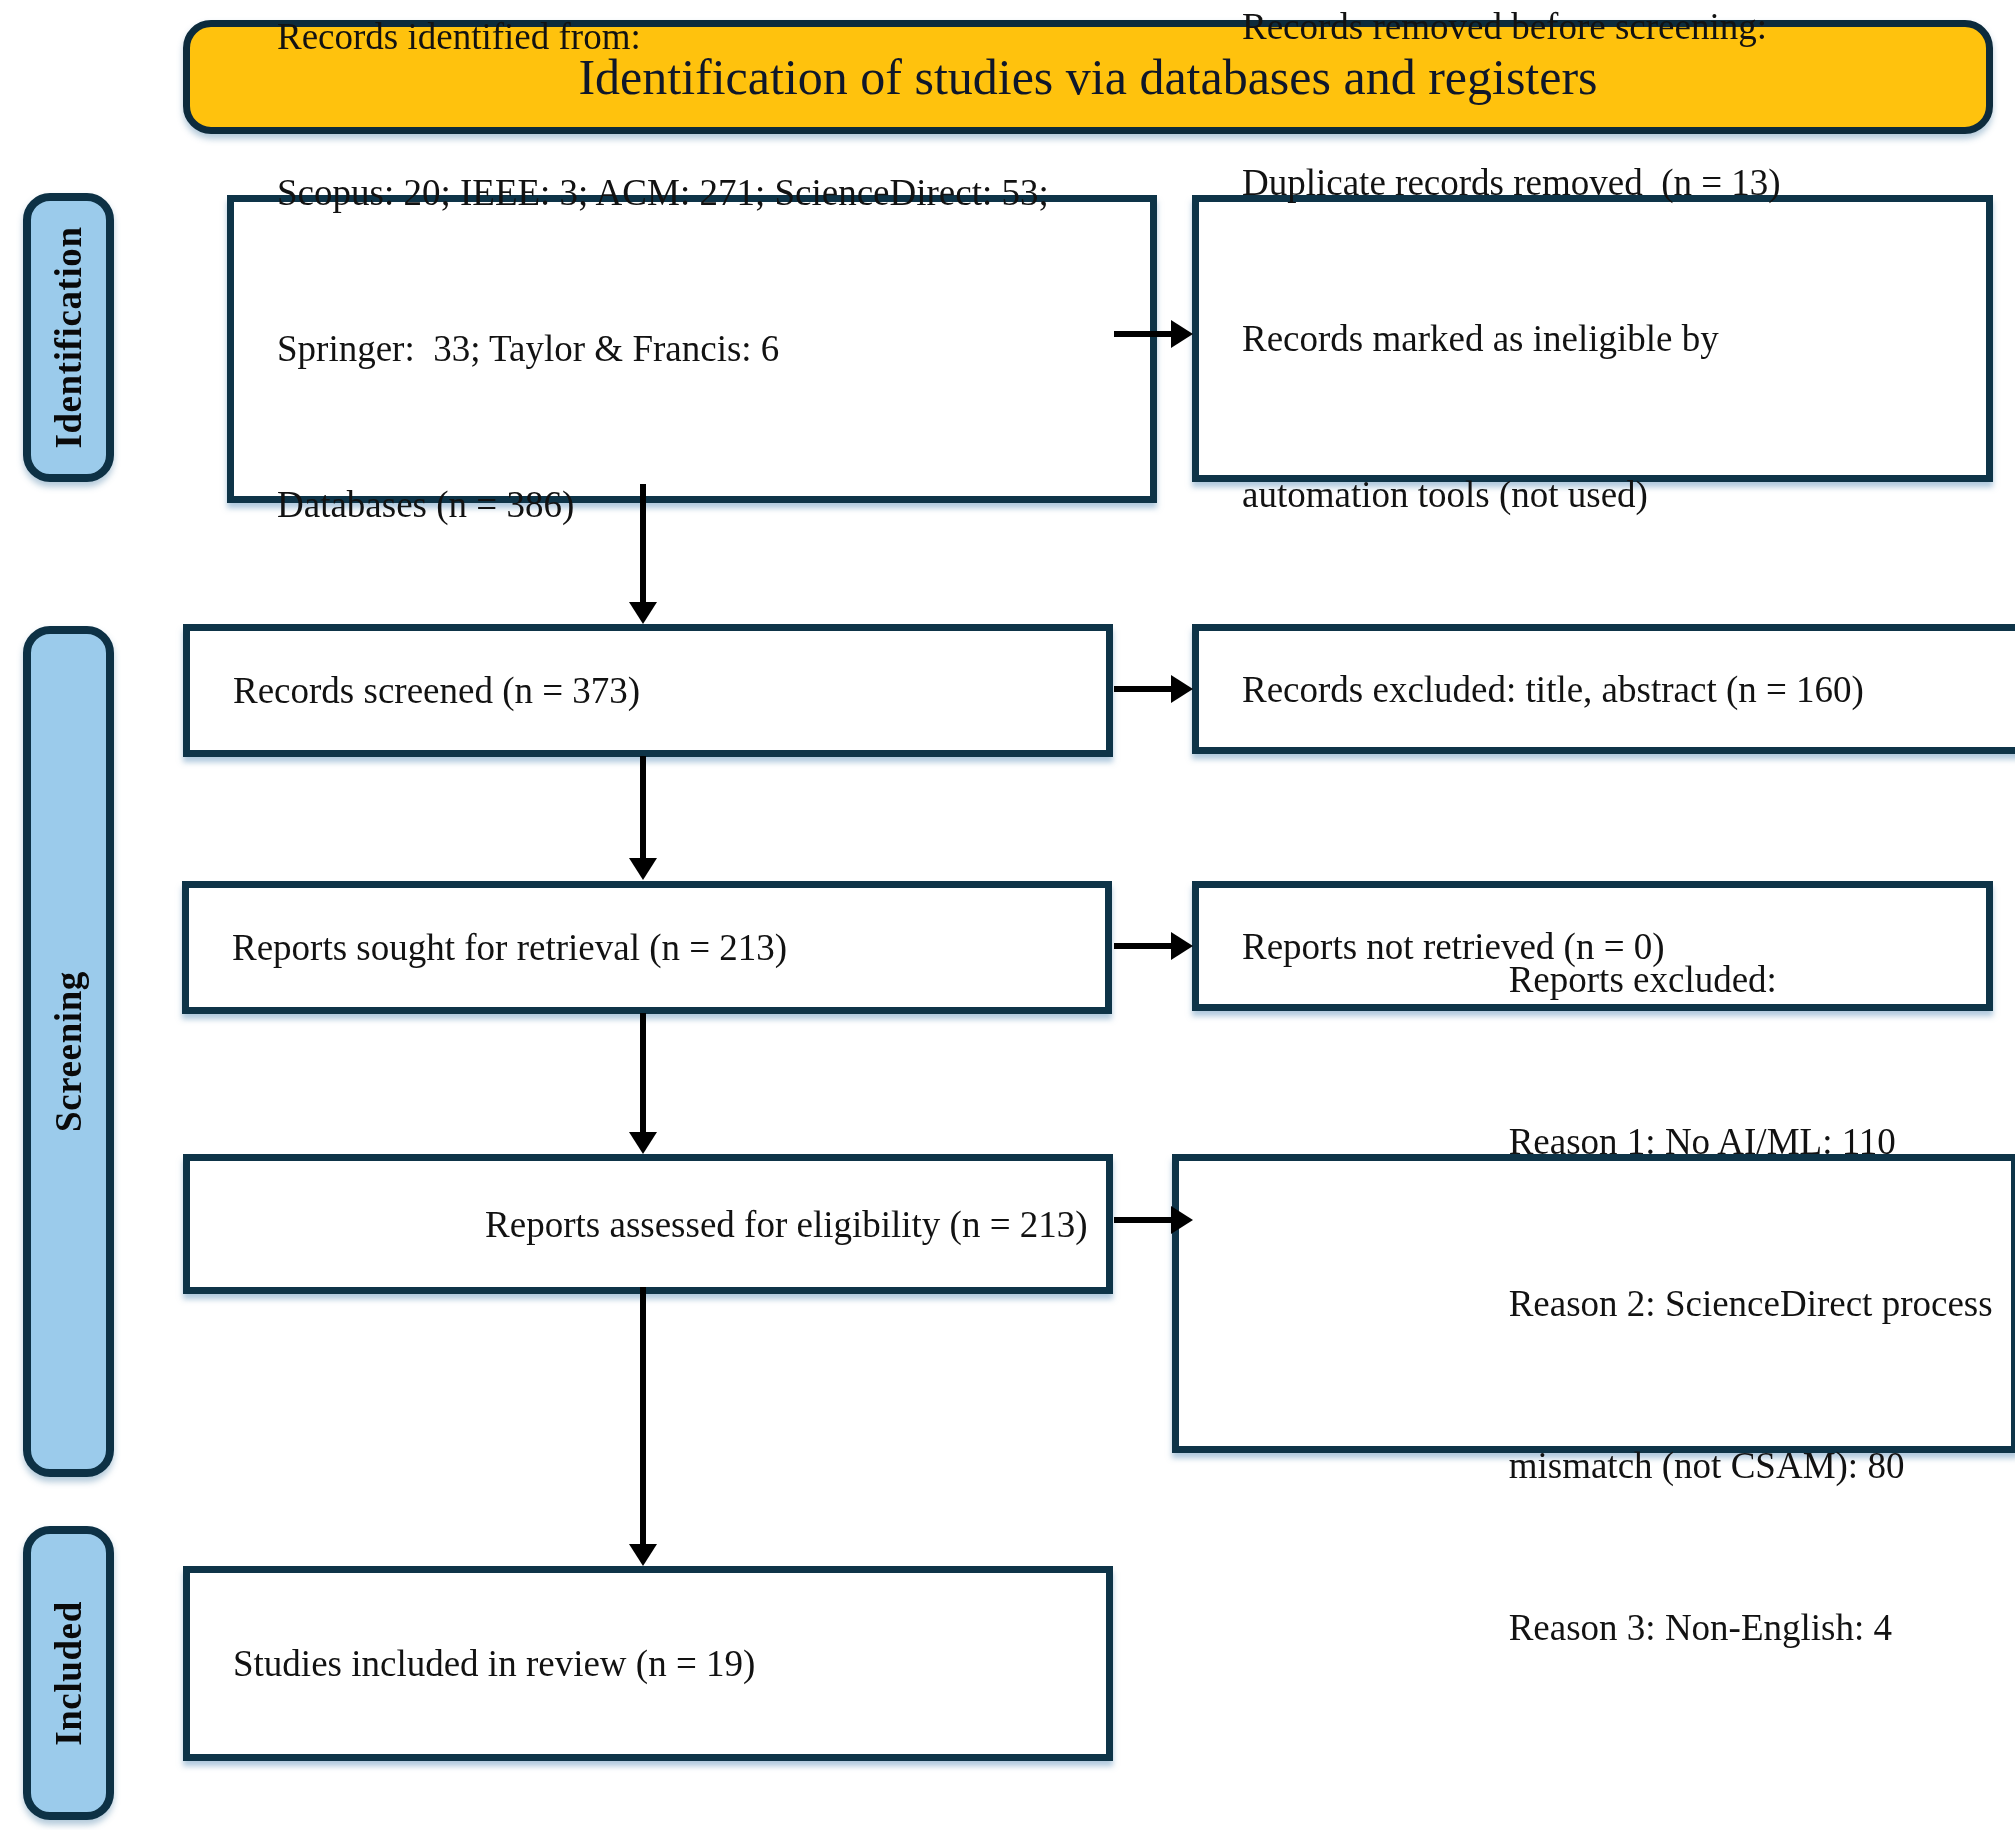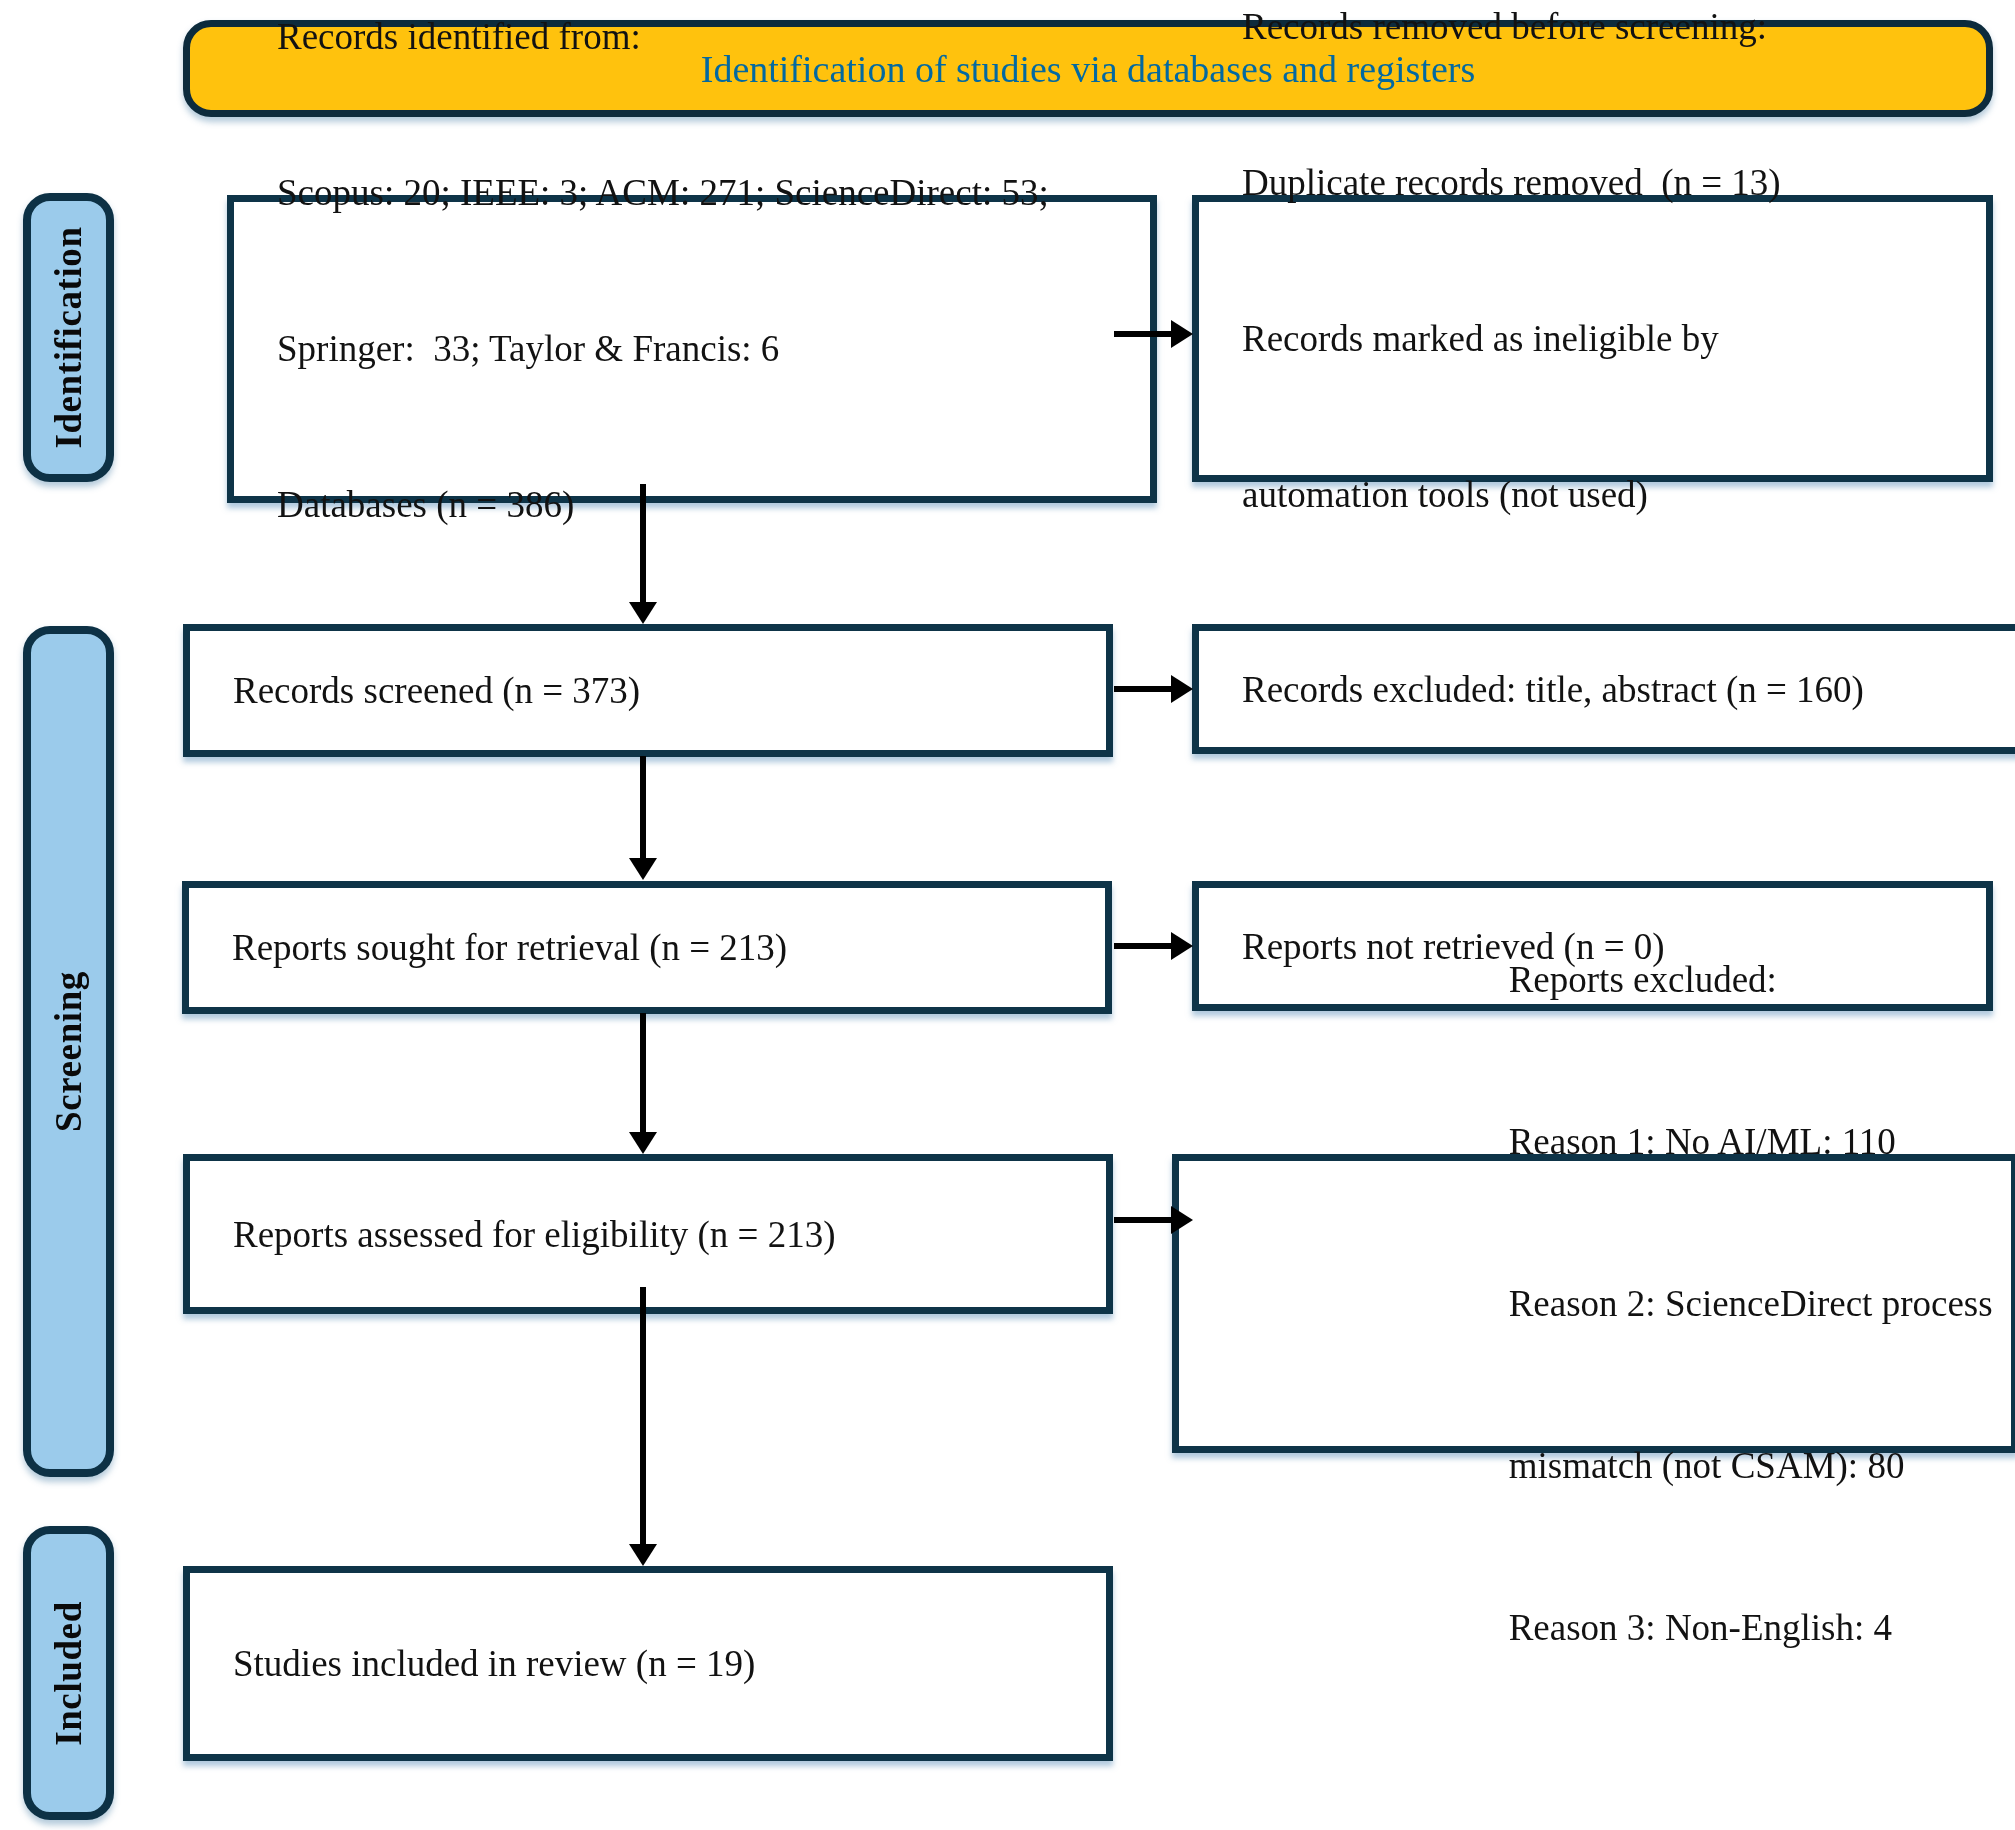--- a/index.html
+++ b/index.html
@@ -12,30 +12,30 @@
     width: 2015px;
     height: 1831px;
     background: #ffffff;
     font-family: "Liberation Serif", "DejaVu Serif", serif;
     color: #121212;
     overflow: hidden;
   }
   .banner {
     position: absolute;
     left: 183px; top: 20px;
-    width: 1810px; height: 97px;
+    width: 1810px; height: 114px;
     background: #FFC20D;
     border: 7.4px solid #0D2B3C;
     border-radius: 28px;
     box-sizing: border-box;
     display: flex;
     align-items: center;
     justify-content: center;
-    font-size: 38px;
-    color: #0369a1;
+    font-size: 50px;
+    color: #0f172a;
     box-shadow: 0 4.9px 6.1px rgba(90, 140, 175, 0.45);
   }
   .side-label {
     position: absolute;
     background: #9BCBEB;
     border: 8px solid #0D3145;
     border-radius: 27px;
     box-sizing: border-box;
     display: flex;
     align-items: center;
@@ -145,21 +145,21 @@
     <div class="content single">Records excluded: title, abstract (n = 160)</div>
   </div>
 
   <div class="box" style="left:182px; top:881px; width:930px; height:133px;">
     <div class="content single">Reports sought for retrieval (n = 213)</div>
   </div>
   <div class="box" style="left:1192px; top:881px; width:801px; height:130px;">
     <div class="content single">Reports not retrieved (n = 0)</div>
   </div>
 
-  <div class="box" style="left:183px; top:1154px; width:930px; height:160px;">
+  <div class="box" style="left:183px; top:1154px; width:930px; height:140px;justify-content:flex-end;">
     <div class="content single">Reports assessed for eligibility (n = 213)</div>
   </div>
   <div class="box" style="left:1172px; top:1154px; width:846px; height:299px;justify-content:flex-end;">
     <div class="content wide-lines">
       <div>Reports excluded:</div>
       <div>Reason 1: No AI/ML: 110</div>
       <div>Reason 2: ScienceDirect process</div>
       <div>mismatch (not CSAM): 80</div>
       <div>Reason 3: Non-English: 4</div>
     </div>

